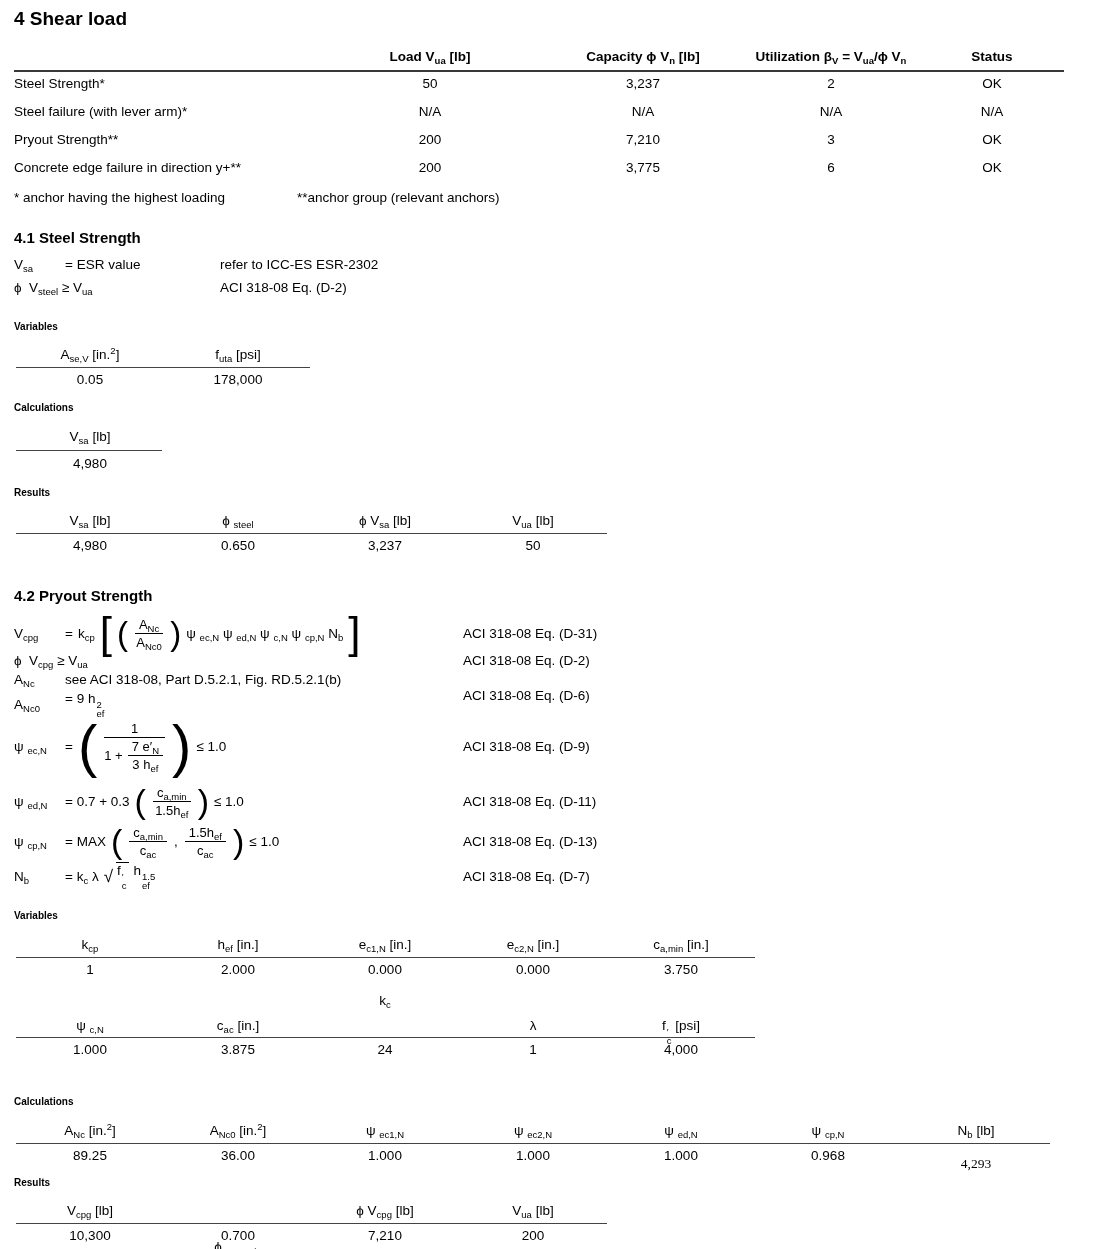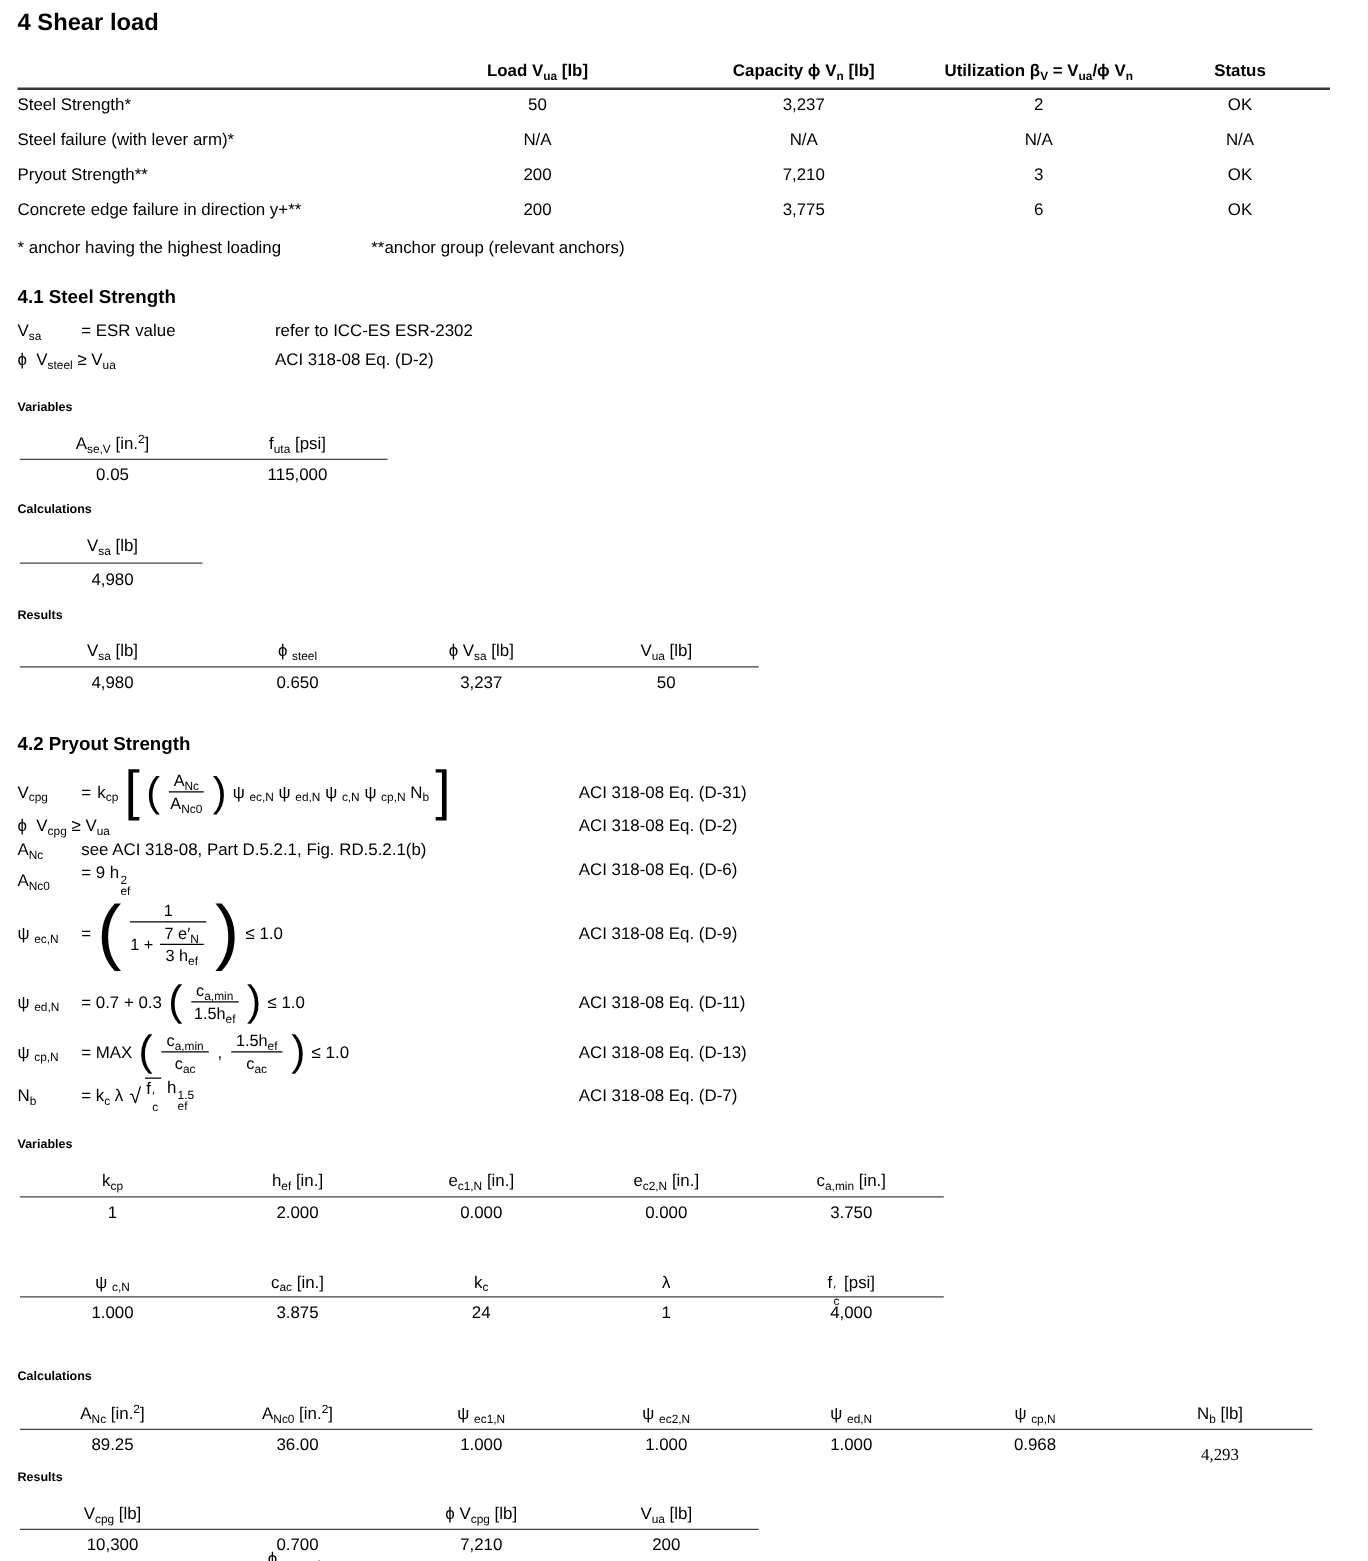--- a/index.html
+++ b/index.html
@@ -78,21 +78,21 @@
   <div class="fline" style="left:14px;top:280px;">
     <span><span>ϕ&nbsp; V</span><sub>steel</sub><span> ≥ V</span><sub>ua</sub></span>
   </div>
   <div class="t" style="left:220px;top:280px;">ACI 318-08 Eq. (D-2)</div>
 
   <div class="t h3" style="left:14px;top:321px;">Variables</div>
   <div class="t cx" style="left:90px;top:347px;"><span>A</span><sub>se,V</sub><span> [in.</span><sup>2</sup><span>]</span></div>
   <div class="t cx" style="left:238px;top:347px;"><span>f</span><sub>uta</sub><span> [psi]</span></div>
   <div class="rule" style="left:16px;top:367px;width:294px;"></div>
   <div class="t cx" style="left:90px;top:372px;">0.05</div>
-  <div class="t cx" style="left:238px;top:372px;">115,000</div>
+  <div class="t cx" style="left:238px;top:372px;">178,000</div>
 
   <div class="t h3" style="left:14px;top:402px;">Calculations</div>
   <div class="t cx" style="left:90px;top:429px;"><span>V</span><sub>sa</sub><span> [lb]</span></div>
   <div class="rule" style="left:16px;top:450px;width:146px;"></div>
   <div class="t cx" style="left:90px;top:456px;">4,980</div>
 
   <div class="t h3" style="left:14px;top:487px;">Results</div>
   <div class="t cx" style="left:90px;top:513px;"><span>V</span><sub>sa</sub><span> [lb]</span></div>
   <div class="t cx" style="left:238px;top:513px;"><span>ϕ </span><sub>steel</sub></div>
   <div class="t cx" style="left:385px;top:513px;"><span>ϕ  V</span><sub>sa</sub><span> [lb]</span></div>
@@ -213,21 +213,21 @@
   <div class="t cx" style="left:681px;top:937px;"><span>c</span><sub>a,min</sub><span> [in.]</span></div>
   <div class="rule" style="left:16px;top:957px;width:739px;"></div>
   <div class="t cx" style="left:90px;top:962px;">1</div>
   <div class="t cx" style="left:238px;top:962px;">2.000</div>
   <div class="t cx" style="left:385px;top:962px;">0.000</div>
   <div class="t cx" style="left:533px;top:962px;">0.000</div>
   <div class="t cx" style="left:681px;top:962px;">3.750</div>
 
   <div class="t cx" style="left:90px;top:1018px;"><span>ψ </span><sub>c,N</sub></div>
   <div class="t cx" style="left:238px;top:1018px;"><span>c</span><sub>ac</sub><span> [in.]</span></div>
-  <div class="t cx" style="left:385px;top:1018px;"><span>k</span><sub>c</sub></div>
+  <div class="t cx" style="left:385px;top:993px;"><span>k</span><sub>c</sub></div>
   <div class="t cx" style="left:533px;top:1018px;"><span>λ</span></div>
   <div class="t cx" style="left:681px;top:1018px;"><span>f</span><span class="ss">
         <span>′</span>
         <span>c</span>
       </span><span> [psi]</span></div>
   <div class="rule" style="left:16px;top:1037px;width:739px;"></div>
   <div class="t cx" style="left:90px;top:1042px;">1.000</div>
   <div class="t cx" style="left:238px;top:1042px;">3.875</div>
   <div class="t cx" style="left:385px;top:1042px;">24</div>
   <div class="t cx" style="left:533px;top:1042px;">1</div>

